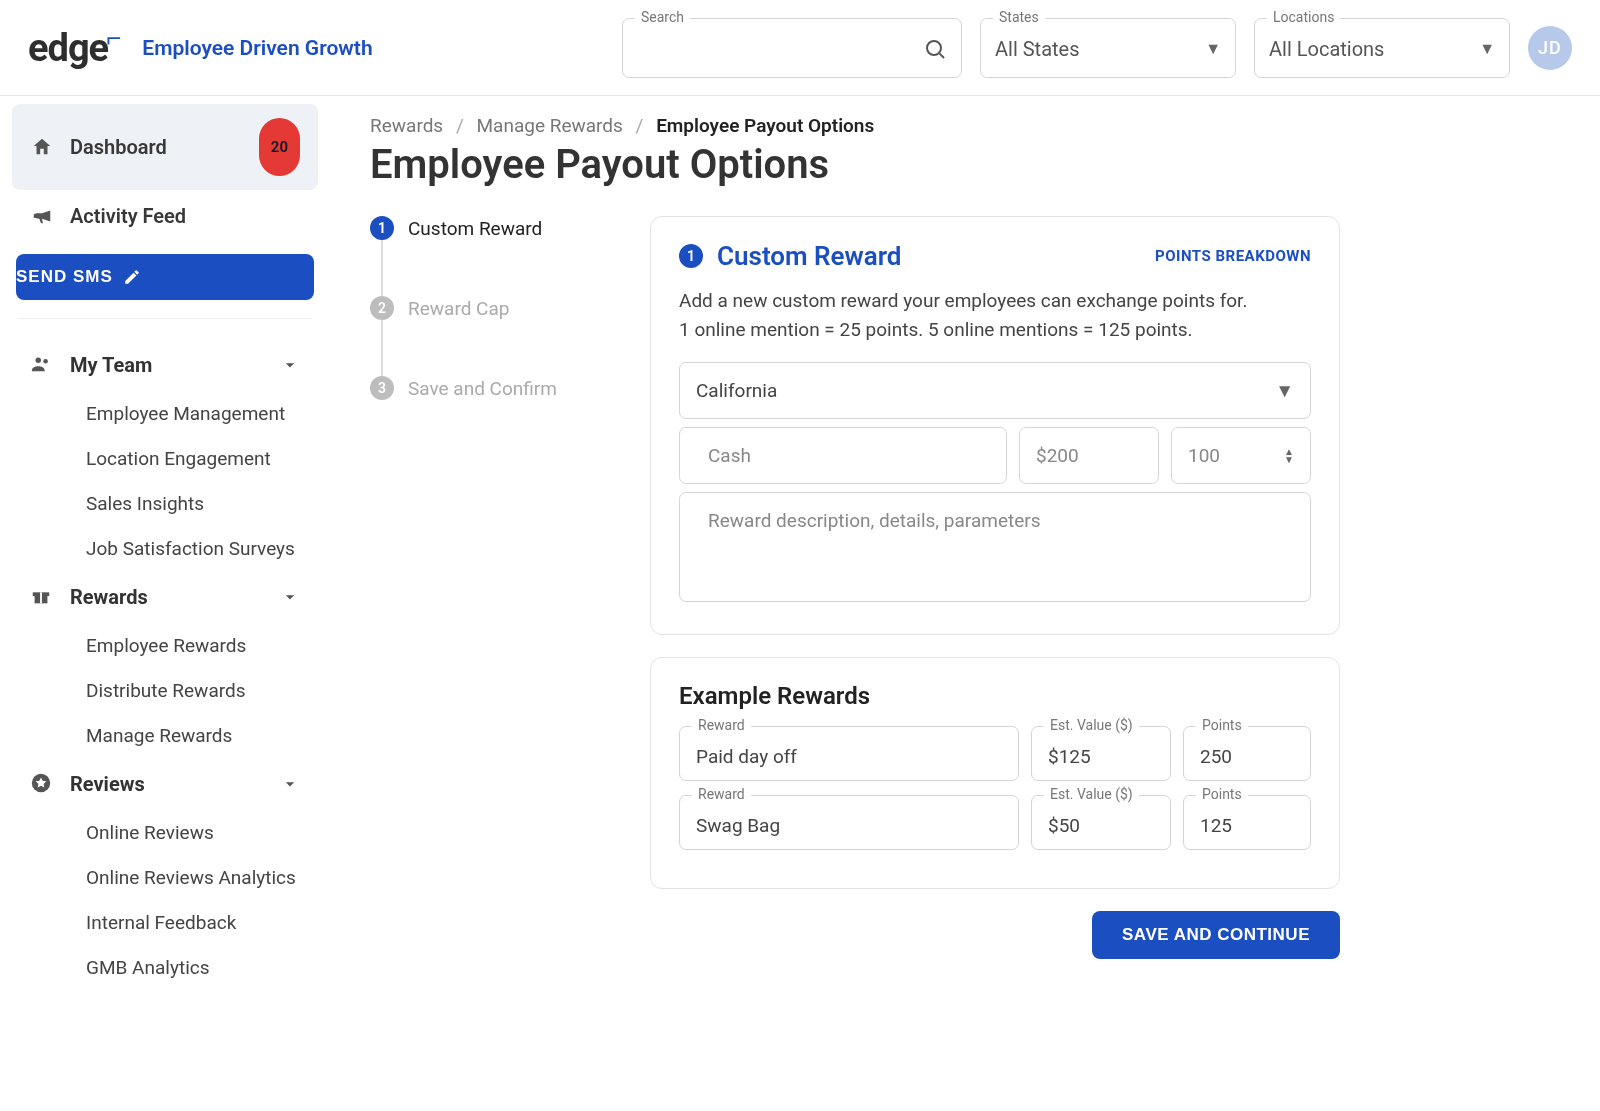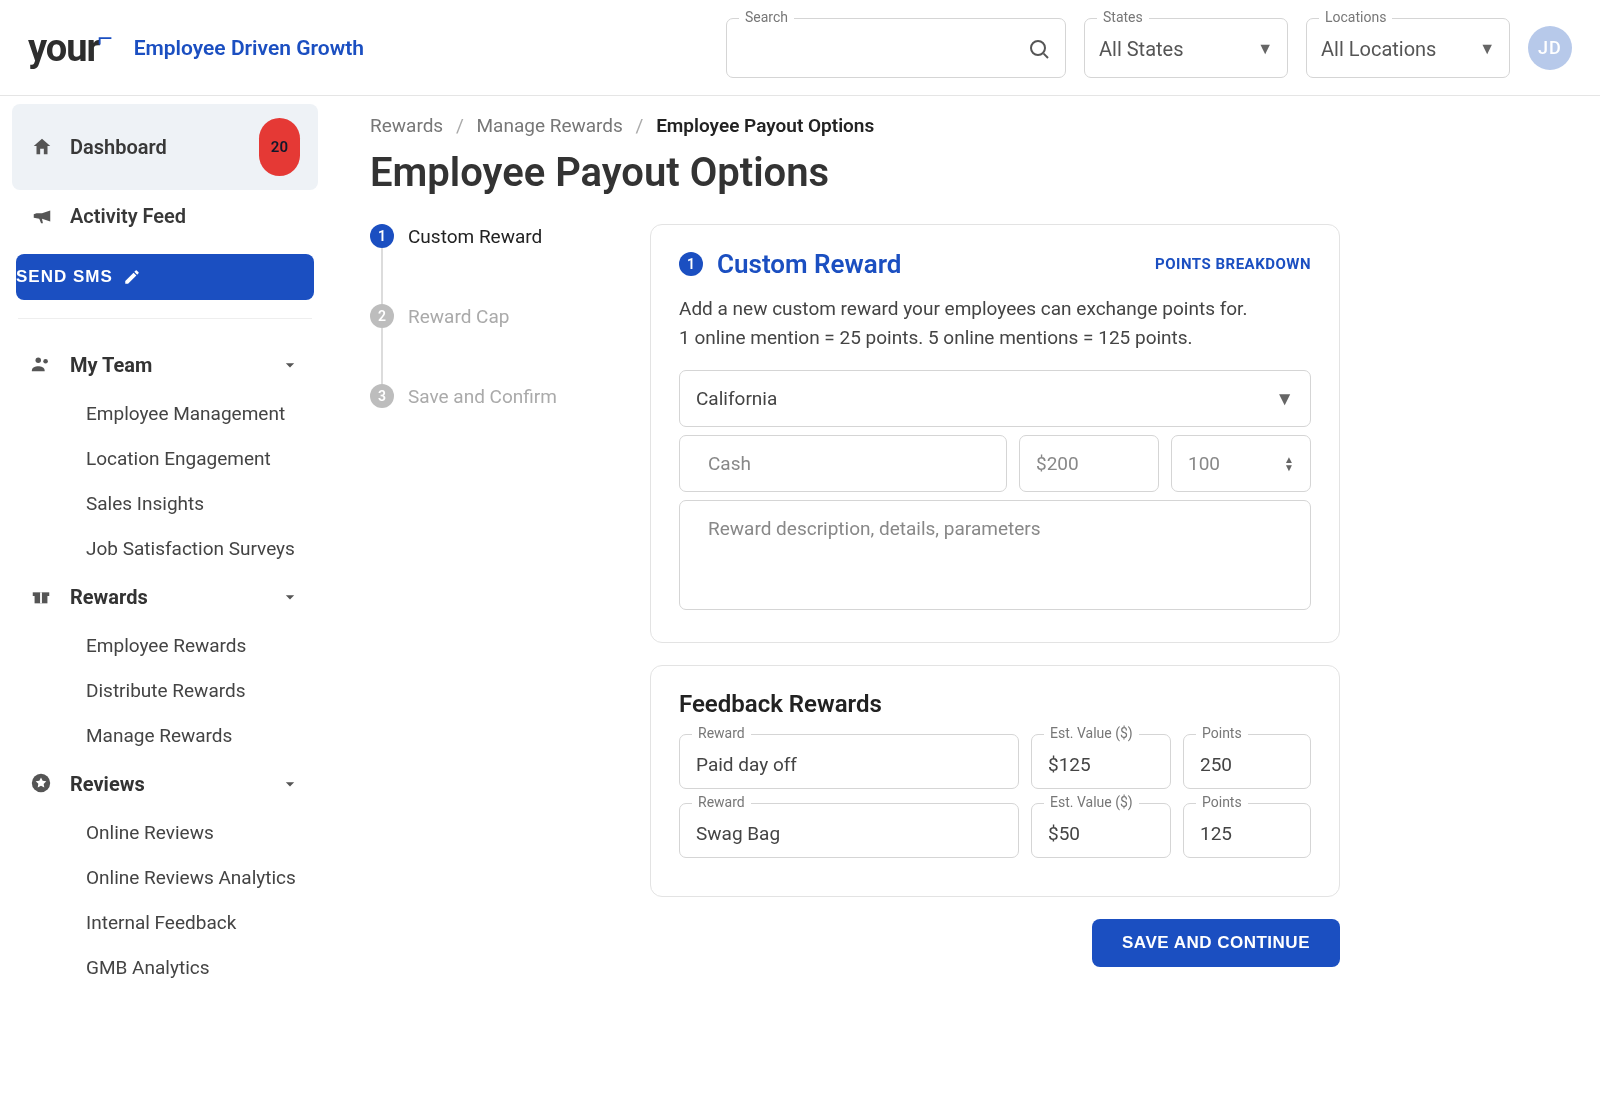--- a/index.html
+++ b/index.html
@@ -55,21 +55,21 @@
   .field-wrap .float-label {
     position: absolute;
     top: -10px;
     left: 12px;
     font-size: 14px;
     color: #777;
     background: #fff;
     padding: 0 6px;
   }
   .search-field { width: 340px; height: 60px; }
-  .dropdown-field { width: 204px; height: 60px; justify-content:space-between;}
+  .dropdown-field { width: 256px; height: 60px; justify-content:space-between;}
   .dropdown-text { font-size: 20px; color:#555; }
   .search-icon {
     margin-left:auto;
     width: 24px; height: 24px;
   }
   .avatar {
     width: 44px;height:44px;border-radius:50%;
     background:#b7c9ea;color:#fff;display:flex;align-items:center;justify-content:center;
     font-size:18px;font-weight:500;letter-spacing:1px;
   }
@@ -103,21 +103,21 @@
   .divider{height:1px;background:#eee;margin:6px 6px 20px 6px;}
   .section-head{
     display:flex;align-items:center;gap:16px;padding:14px 18px;font-size:20px;font-weight:700;color:#333;cursor:pointer;
   }
   .section-head .icon{width:24px;height:24px;color:#555;}
   .section-head .chev{margin-left:auto;color:#555;}
   .sub-item{
     padding:11px 18px 11px 74px;font-size:19px;color:#444;cursor:pointer;
   }
   
-  .breadcrumb { font-size:19px;color:#777;margin-bottom:12px;}
+  .breadcrumb { font-size:19px;color:#777;margin-bottom:4px;}
   .breadcrumb .sep{margin:0 8px;color:#aaa;}
   .breadcrumb .current{color:#222;font-weight:600;}
   h1.page-title{font-size:40px;font-weight:600;color:#333;margin-bottom:28px;}
   
   .content-row{display:flex;gap:40px;}
   .stepper{width:240px;}
   .step{display:flex;align-items:center;gap:14px;margin-bottom:0;}
   .step-dot{
     width:24px;height:24px;border-radius:50%;
     background:#bdbdbd;color:#fff;display:flex;align-items:center;justify-content:center;
@@ -167,21 +167,21 @@
   }
   .right-col{display:flex;flex-direction:column;align-items:flex-start;}
   .right-col .actions{width:690px;display:flex;justify-content:flex-end;}
   svg{display:block;}
 </style>
 </head>
 <body>
 
 <div class="header">
   <div class="logo">
-    <span>your</span>
+    <span>edge</span>
     <span class="mark">⌐</span>
   </div>
   <div class="tagline">Employee Driven Growth</div>
   <div class="header-spacer"></div>
   <div class="header-controls">
     <div class="field-wrap search-field">
       <span class="float-label">Search</span>
       <span class="search-icon">
         <svg viewBox="0 0 24 24" width="24" height="24" fill="none" stroke="#555" stroke-width="2">
             <circle cx="11" cy="11" r="7"></circle>
@@ -354,21 +354,21 @@
             </div>
           </div>
           <div class="form-row">
             <div class="input full textarea">
               <span>Reward description, details, parameters</span>
             </div>
           </div>
         </div>
 
         <div class="card">
-          <div class="card2-title">Feedback Rewards</div>
+          <div class="card2-title">Example Rewards</div>
           <div class="ex-row">
             <div class="labeled-input c1">
               <span class="lbl">Reward</span>
               <span>Paid day off</span>
             </div>
             <div class="labeled-input c2">
               <span class="lbl">Est. Value ($)</span>
               <span>$125</span>
             </div>
             <div class="labeled-input c3">

